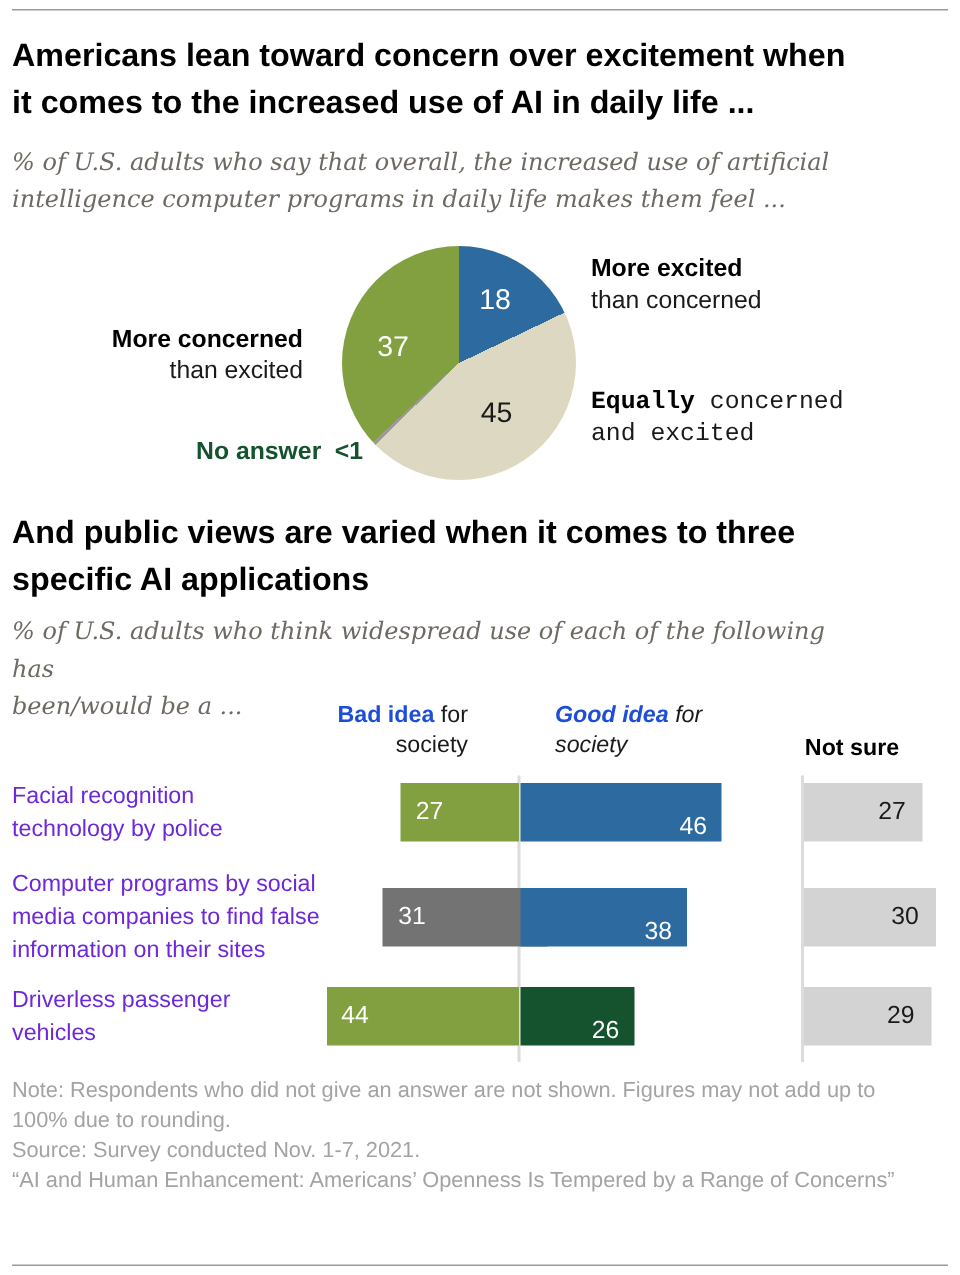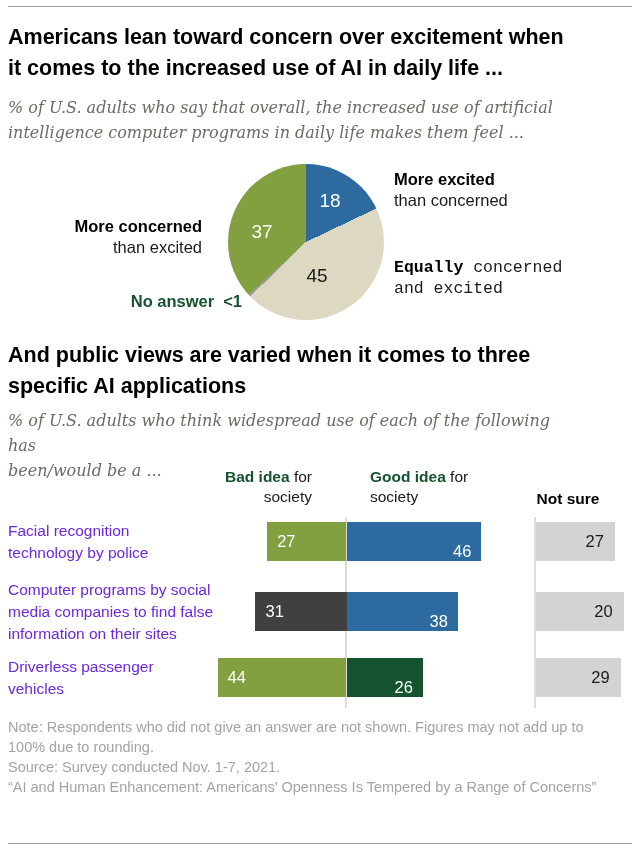--- a/index.html
+++ b/index.html
@@ -41,21 +41,21 @@
   }
   .callout b{color:#000;}
   .callout.right-align{text-align:right;}
   .callout.gray{color:#14532d;font-weight:bold;}
   .callout.gray .gap{display:inline-block;width:9px;}
 
   
   .bar-header{
     position:absolute;font-size:15.5px;line-height:20px;color:#1a1a1a;
   }
-  .bar-header b{color:#14532d;}
+  .bar-header b{color:#1d4ed8;}
   .axis-line{
     position:absolute;top:517px;height:191px;width:2px;background:#dcdcdc;
   }
   .axis-line.center{left:345px;}
   .axis-line.notsure{left:534px;}
 
   .bar-cat-label{
     position:absolute;left:8px;width:228px;
     font-size:15.5px;line-height:22px;color:#6d28d9;
   }
@@ -85,21 +85,21 @@
   <div class="rule top"></div>
 
   <h1 class="h-title s1">Americans lean toward concern over excitement when<br>it comes to the increased use of AI in daily life ...</h1>
   <p class="subtitle s1">% of U.S. adults who say that overall, the increased use of artificial<br>intelligence computer programs in daily life makes them feel ...</p>
 
   <div>
     <div class="pie" id="pie-graphic" style="background: conic-gradient(rgb(45, 106, 159) 0deg, rgb(45, 106, 159) 64.4776deg, rgb(221, 216, 194) 64.4776deg, rgb(221, 216, 194) 225.672deg, rgb(155, 155, 155) 225.672deg, rgb(155, 155, 155) 227.463deg, rgb(130, 160, 63) 227.463deg, rgb(130, 160, 63) 360deg);"></div>
 
     <span class="pie-val" style="left:330px;top:201px;">18</span>
     <span class="pie-val" style="left:262px;top:232px;">37</span>
-    <span class="pie-val dark" style="left:317px;top:276px;">45</span>
+    <span class="pie-val dark" style="left:331px;top:276px;">45</span>
 
     <div class="callout" style="left:394px;top:169px;">
       <b>More excited</b><br>
       <span>than concerned</span>
     </div>
 
     <div class="callout" style="left:394px;top:257px;font-family:Liberation Mono, monospace;">
       <b>Equally</b><span> concerned</span><br>
       <span>and excited</span>
     </div>
@@ -115,49 +115,49 @@
   </div>
 
   <h1 class="h-title s2">And public views are varied when it comes to three<br>specific AI applications</h1>
   <p class="subtitle s2">% of U.S. adults who think widespread use of each of the following has<br>been/would be a ...</p>
 
   <div>
     <div class="bar-header" style="left:180px;top:467px;width:132px;text-align:right;">
       <b>Bad idea</b><span> for</span><br>
       <span>society</span>
     </div>
-    <div class="bar-header" style="left:370px;top:467px;">
+    <div class="bar-header" style="left:370px;top:467px;font-style:italic;">
       <b>Good idea</b><span> for</span><br>
       <span>society</span>
     </div>
     <div class="bar-header" style="left:527px;top:489px;width:82px;text-align:center;font-weight:700;color:#000;">Not sure</div>
 
     <div class="axis-line center"></div>
     <div class="axis-line notsure"></div>
 
     <div id="bar-rows">
         <div class="bar-cat-label" style="top: 519.5px;">Facial recognition<br>technology by police</div>
         <div class="bar green" style="top: 522px; width: 78.84px; background: rgb(130, 160, 63); left: 267.16px;">
           <span>27</span>
         </div>
         <div class="bar blue" style="top: 522px; width: 134.32px; background: rgb(45, 106, 159); left: 347px;">
           <span>46</span>
         </div>
         <div class="bar gray" style="top: 522px; width: 78.84px; background: rgb(211, 211, 211); left: 536px;">
           <span>27</span>
         </div>
         <div class="bar-cat-label" style="top: 578.5px;">Computer programs by social<br>media companies to find false<br>information on their sites</div>
-        <div class="bar green" style="top: 592px; width: 110px; background: #404040; left: 255.48px;">
+        <div class="bar green" style="top: 592px; width: 110px; background: #737373; left: 255.48px;">
           <span>31</span>
         </div>
         <div class="bar blue" style="top: 592px; width: 110.96px; background: rgb(45, 106, 159); left: 347px;">
           <span>38</span>
         </div>
         <div class="bar gray" style="top: 592px; width: 87.6px; background: rgb(211, 211, 211); left: 536px;">
-          <span>20</span>
+          <span>30</span>
         </div>
         <div class="bar-cat-label" style="top: 655.5px;">Driverless passenger<br>vehicles</div>
         <div class="bar green" style="top: 658px; width: 128.48px; background: rgb(130, 160, 63); left: 217.52px;">
           <span>44</span>
         </div>
         <div class="bar blue" style="top: 658px; width: 75.92px; background: #14532d; left: 347px;">
           <span>26</span>
         </div>
         <div class="bar gray" style="top: 658px; width: 84.68px; background: rgb(211, 211, 211); left: 536px;">
           <span>29</span>

